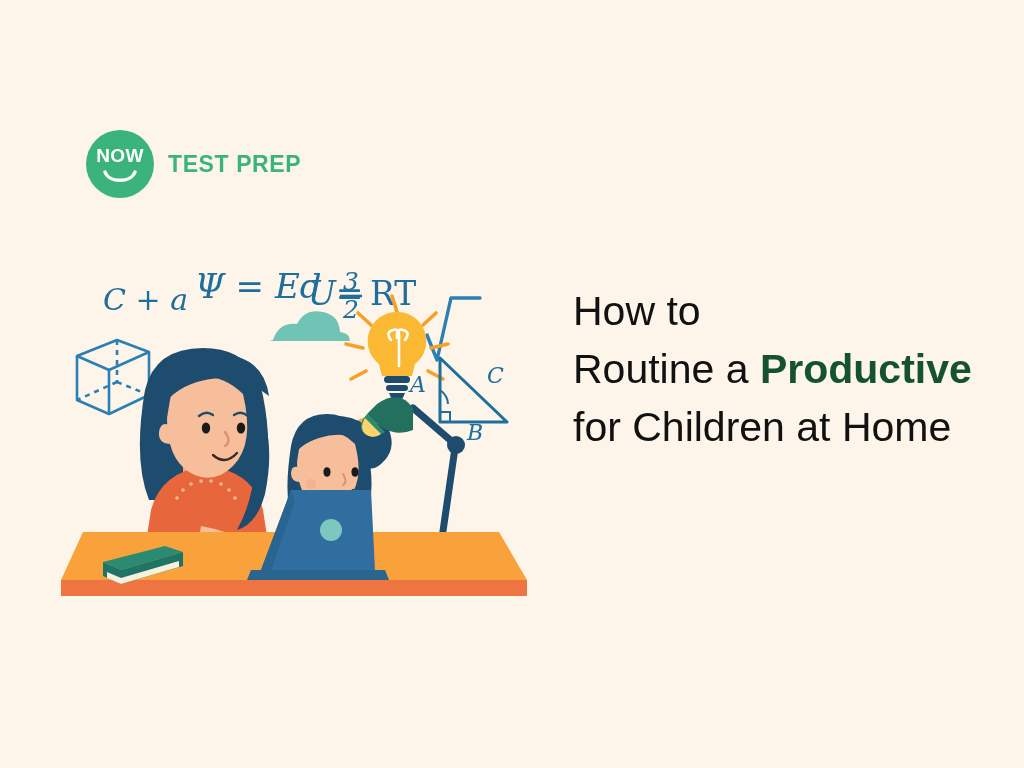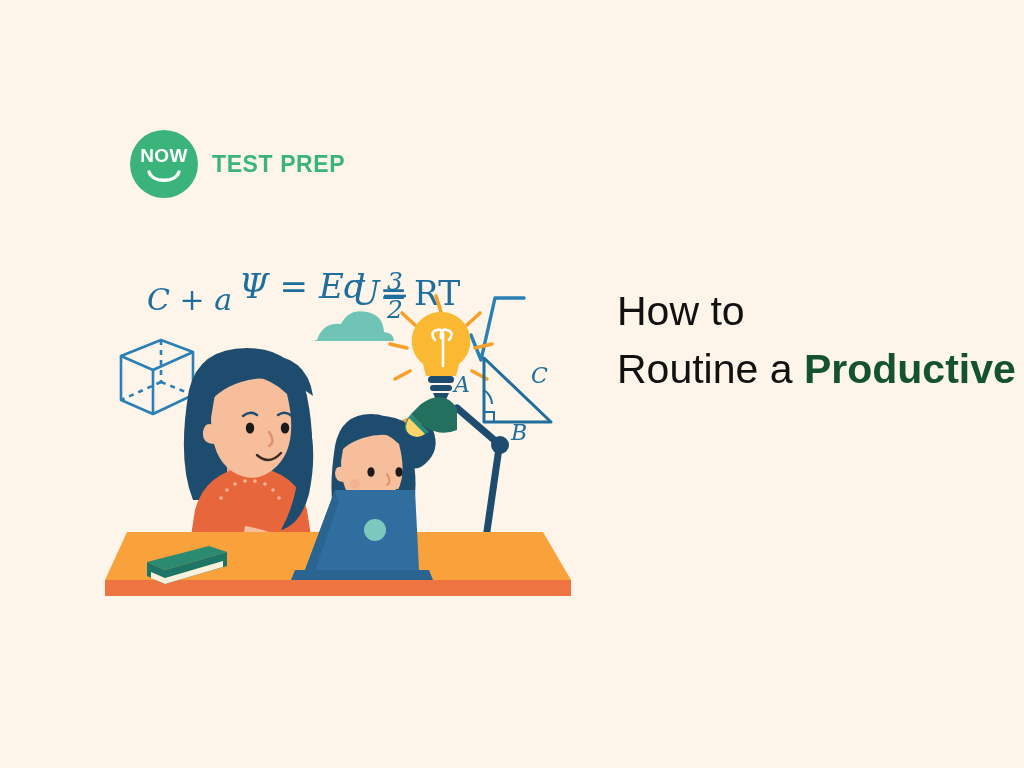--- a/index.html
+++ b/index.html
@@ -11,21 +11,20 @@
     height: 768px;
     background: #FDF5E9;
     font-family: "Liberation Sans", sans-serif;
     overflow: hidden;
     position: relative;
   }
   .banner {
     position: absolute;
     inset: 0;
     background: #FDF5E9;
-    margin-left: 44px;
   }
 
   
   .logo {
     position: absolute;
     left: 86px;
     top: 130px;
     display: flex;
     align-items: center;
     gap: 14px;
@@ -277,15 +276,18 @@
     </svg>
   </div>
 
   <div class="headline">
     <div class="headline-line">
       <span>How to</span>
     </div>
     <div class="headline-line">
       <span>Routine a </span><span class="hl-accent">Productive</span>
     </div>
+    <div class="headline-line">
+      <span>for Children at Home</span>
+    </div>
   </div>
 
 </div>
 
 </body></html>

